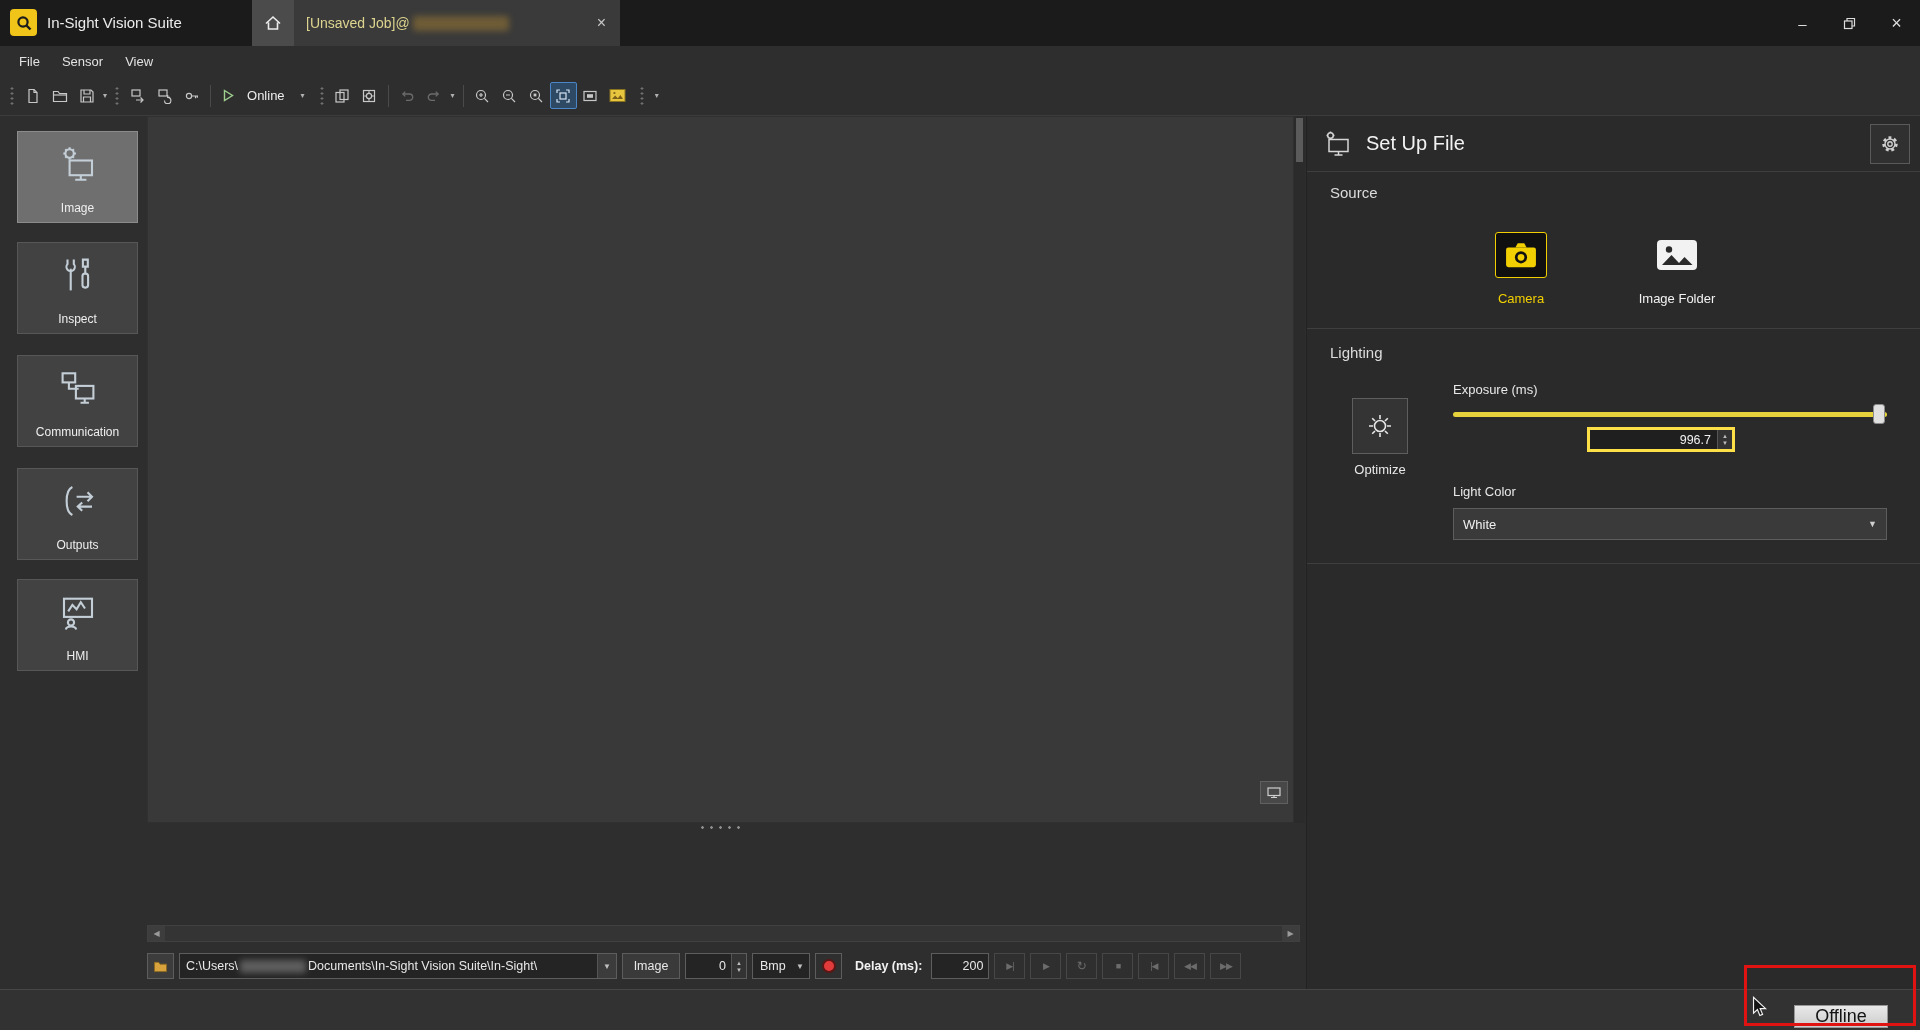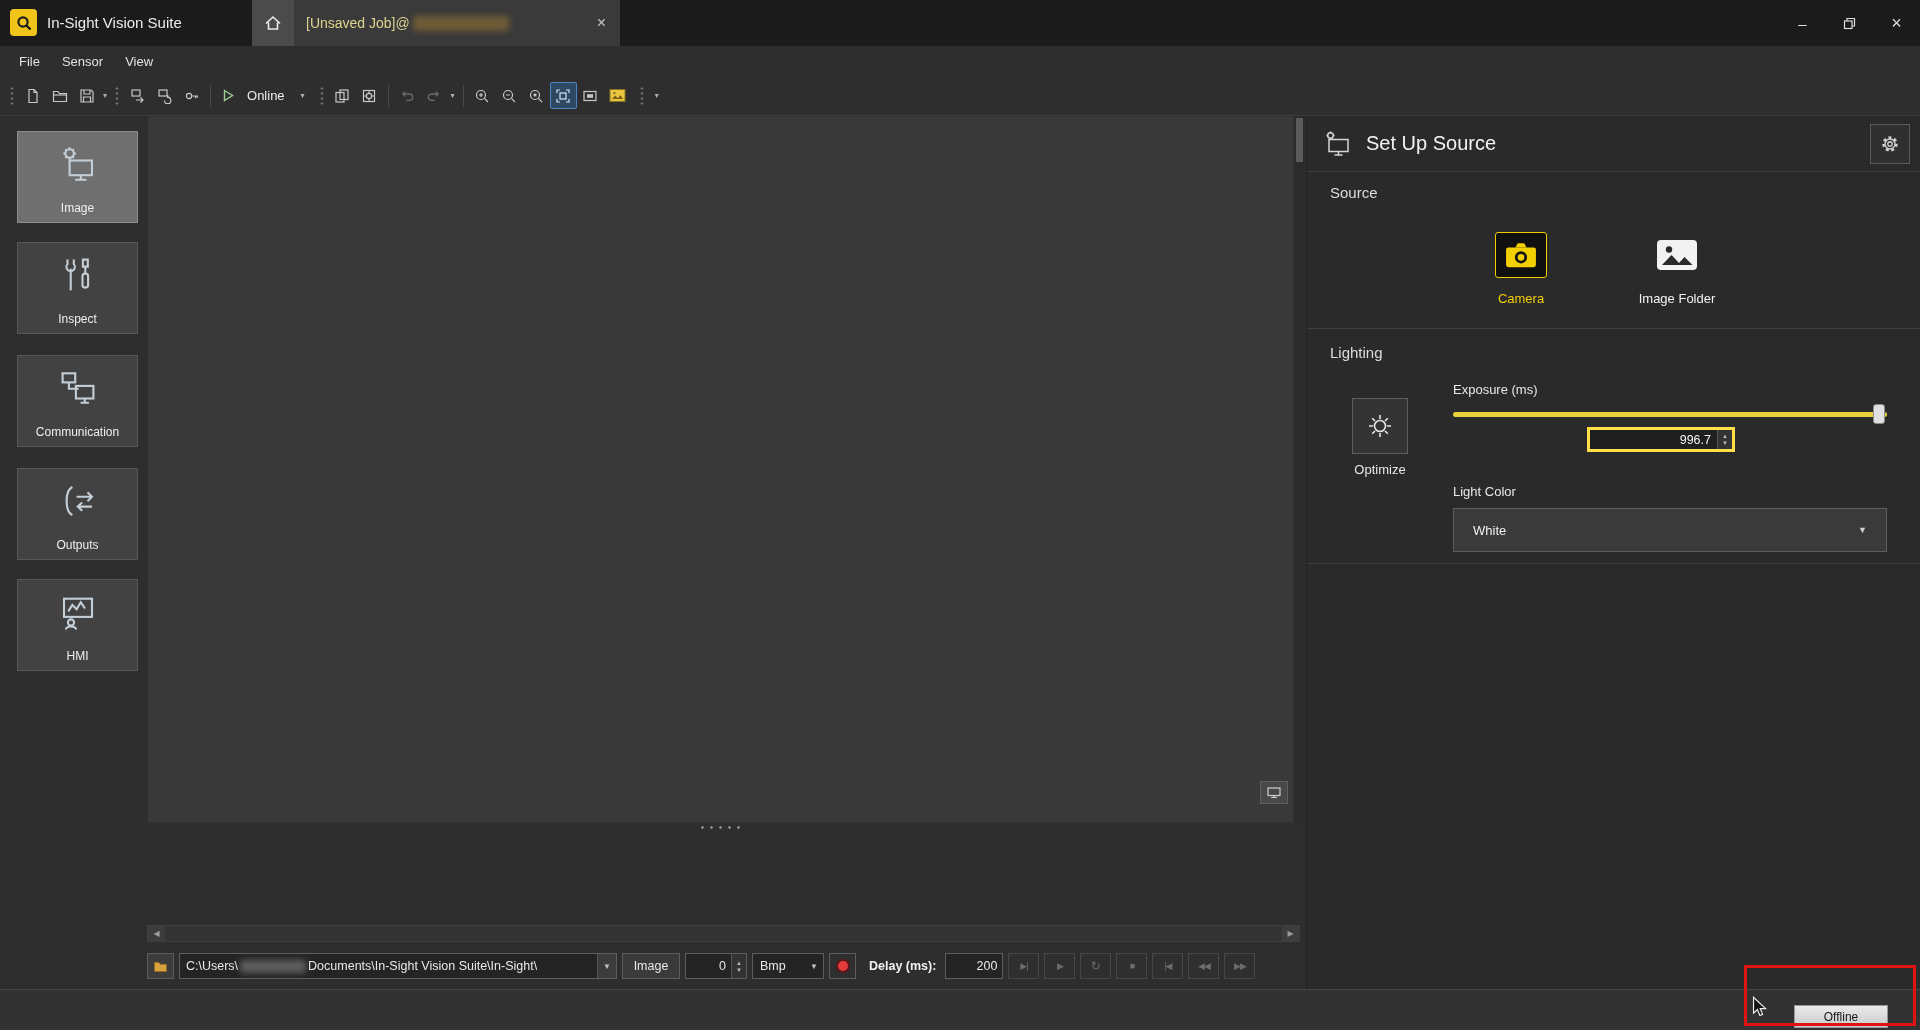--- a/index.html
+++ b/index.html
@@ -63,21 +63,21 @@
   .folder-btn{width:27px;justify-content:center;background:#3c3c3c;}
   .path-combo{width:438px;padding-left:6px;overflow:hidden;}
   .path-redact{width:66px;height:13px;background:#8d8d8d;opacity:.55;margin:0 2px;flex:none;}
   .combo-arrow{margin-left:auto;width:19px;height:100%;border-left:1px solid #555;display:flex;align-items:center;
                justify-content:center;color:#c0c0c0;font-size:8px;background:#3c3c3c;flex:none;}
   .image-cell{width:58px;justify-content:center;background:#3a3a3a;}
   .spin-cell{width:62px;}
   .spin-val{flex:1;text-align:right;padding-right:5px;}
   .spin-col{width:15px;height:100%;border-left:1px solid #555;display:flex;flex-direction:column;align-items:center;
             justify-content:center;gap:1px;color:#bdbdbd;font-size:6px;line-height:1;background:#333;}
-  .bmp-cell{width:72px;padding-left:7px;}
+  .bmp-cell{width:58px;padding-left:7px;}
   .bmp-arrow{margin-left:auto;padding-right:5px;font-size:8px;color:#c0c0c0;}
   .rec-btn{width:27px;justify-content:center;background:#2f2f2f;}
   .rec-dot{width:14px;height:14px;border-radius:50%;background:#e23b3b;border:2px solid #5c1616;}
   .delay-label{font-weight:bold;color:#f2f2f2;margin:0 4px 0 8px;font-size:12.5px;}
   .delay-cell{width:58px;justify-content:flex-end;}
   .pb-btn{width:31px;height:26px;background:#2f2f2f;border:1px solid #474747;display:flex;align-items:center;
           justify-content:center;color:#6c6c6c;font-size:9px;letter-spacing:-1px;}
 
   
   .rpanel{position:absolute;left:1306px;top:116px;width:614px;height:873px;background:#2a2a2a;border-left:1px solid #222;}
@@ -97,29 +97,29 @@
   .cam-lbl{color:#f2cf00;}
   .imgf-lbl{color:#f2f2f2;}
   .optimize-btn{position:absolute;left:45px;top:282px;width:56px;height:56px;border:1px solid #5e5e5e;background:#343434;
                 display:flex;align-items:center;justify-content:center;}
   .optimize-lbl{position:absolute;left:17px;top:346px;width:112px;text-align:center;font-size:13px;color:#e8e8e8;}
   .slider-track{position:absolute;left:146px;top:296px;width:434px;height:5px;background:#e6d33c;border-radius:3px;}
   .slider-thumb{position:absolute;left:566px;top:288px;width:12px;height:20px;background:#e0e0e0;border:1px solid #8a8a8a;border-radius:3px;}
   .exp-box{position:absolute;left:280px;top:311px;width:148px;height:25px;background:#1f1f1f;border:3px solid #fde047;
            display:flex;align-items:center;}
   .exp-val{flex:1;text-align:right;padding-right:6px;font-size:12.5px;color:#f0f0f0;}
-  .dropdown{position:absolute;left:146px;top:392px;width:434px;height:44px;background:#3a3a3a;border:1px solid #5d5d5d;
-            display:flex;align-items:center;padding:0 19px;font-size:13px;color:#f0f0f0;}
+  .dropdown{position:absolute;left:146px;top:392px;width:434px;height:32px;background:#3a3a3a;border:1px solid #5d5d5d;
+            display:flex;align-items:center;padding:0 9px;font-size:13px;color:#f0f0f0;}
   .dd-arrow{margin-left:auto;font-size:9px;color:#cfcfcf;}
 
   
   .statusbar{position:absolute;left:0;top:989px;width:1920px;height:41px;background:#323232;border-top:1px solid #464646;}
   .offline-btn{position:absolute;left:1794px;top:1005px;width:94px;height:23px;
                background:linear-gradient(#e9e9e9,#cccccc);border:1px solid #979797;color:#141414;
-               display:flex;align-items:center;justify-content:center;font-size:12px;}
+               display:flex;align-items:center;justify-content:center;font-size:18px;}
   .annotation{position:absolute;left:1744px;top:965px;width:172px;height:61px;border:3px solid #e01212;z-index:60;}
   .cursor{position:absolute;left:1752px;top:996px;z-index:70;}
 </style>
 </head>
 <body>
 
 <div id="app">
 
   <div class="titlebar">
     <div class="logo">
@@ -380,21 +380,21 @@
   </div>
 
   <div class="rpanel">
     <div class="rp-header">
       <svg width="30" height="30" viewBox="0 0 30 30" fill="none" stroke="#d6d6d6" stroke-width="1.5">
         <circle cx="7.5" cy="6.5" r="2.8"></circle>
           <path d="M7.5 2.5v1.4M7.5 9.2v1.4M3.5 6.5h1.4M10.1 6.5h1.4"></path>
         <rect x="6" y="10.5" width="19" height="12"></rect>
           <path d="M15.5 22.5v3.5M11.5 26h8"></path>
       </svg>
-      <span class="rp-title">Set Up Source</span>
+      <span class="rp-title">Set Up File</span>
       <div class="gear-btn">
         <svg width="22" height="22" viewBox="0 0 22 22" fill="none">
           <circle cx="11" cy="11" r="6.2" stroke="#cfcfcf" stroke-width="3" stroke-dasharray="2.8 2.6"></circle>
           <circle cx="11" cy="11" r="5" stroke="#cfcfcf" stroke-width="1.4"></circle>
           <circle cx="11" cy="11" r="2.2" stroke="#cfcfcf" stroke-width="1.4"></circle>
         </svg>
       </div>
     </div>
 
     <span class="rp-label" style="left:23px;top:68px;">Source</span>

